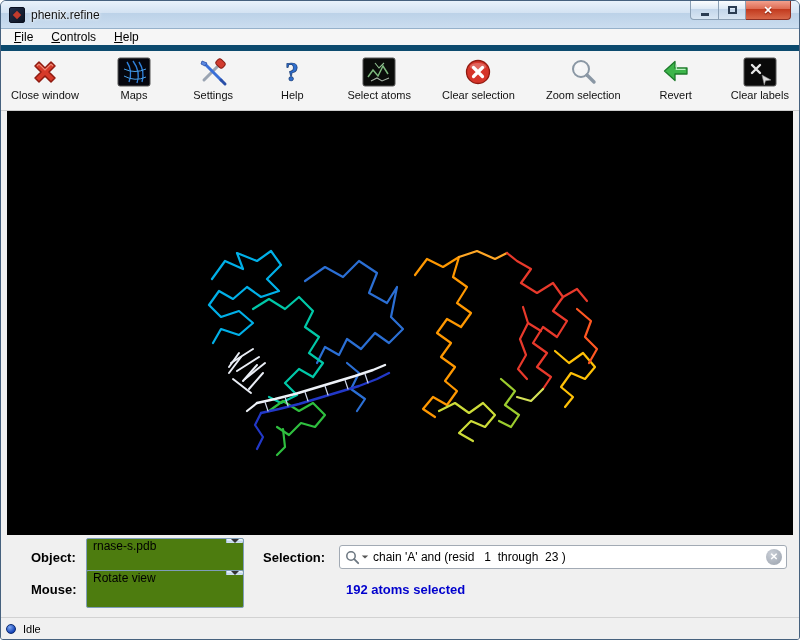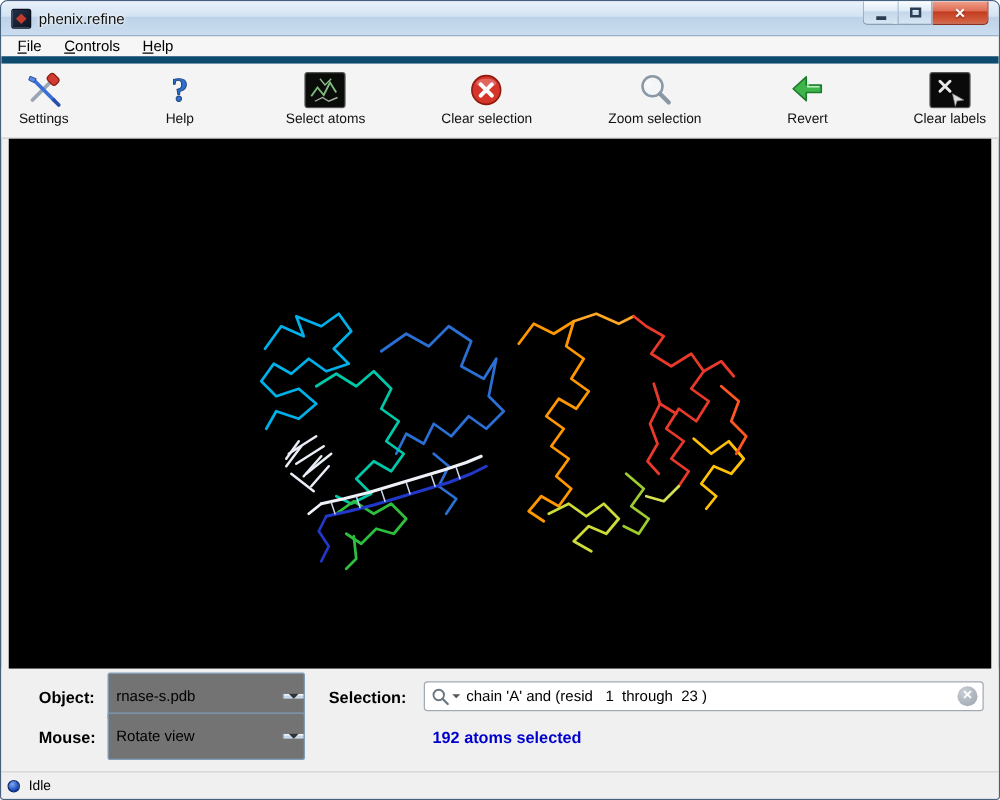--- a/index.html
+++ b/index.html
@@ -80,23 +80,23 @@
   .viewport svg { display:block; width:100%; height:100%; }
 
   
   .controls-panel { height:82px; background:#f0f0f0; padding:9px 12px 0 30px; }
   .ctl-row { display:flex; align-items:center; height:26px; }
   .ctl-row + .ctl-row { margin-top:6px; }
   .ctl-label { font-size:13px; font-weight:bold; color:#000; width:55px; flex:0 0 auto; }
   .lbl-selection { width:76px; margin-left:19px; flex:0 0 auto; font-size:13px; font-weight:bold; }
 
   .combo {
-    width:158px; height:38px; background:#737373;
+    width:158px; height:38px; background:#4d7c0f;
     border:1px solid #7f9db9; border-radius:2px;
-    display:flex; align-items:center; font-size:12px; flex:0 0 auto;
+    display:flex; align-items:flex-start; font-size:12px; flex:0 0 auto;
   }
   .combo .val { flex:1; display:flex; align-items:center; padding-left:6px; white-space:nowrap; overflow:hidden; }
   .combo .arrow-btn {
     width:17px; background:linear-gradient(#f4f9fd,#d2e2f2 50%,#bfd4ea 51%,#d5e4f3);
     border-left:1px solid #a4bcd4; display:flex; align-items:center; justify-content:center;
     border-radius:0 1px 1px 0;
   }
   .caret { width:0; height:0; border-left:4px solid transparent; border-right:4px solid transparent; border-top:4px solid #333; }
 
   .search-field {
@@ -148,22 +148,41 @@
   </div>
 
   <div class="menubar">
     <span class="menu-item"><span class="accel">F</span><span>ile</span></span>
     <span class="menu-item"><span class="accel">C</span><span>ontrols</span></span>
     <span class="menu-item"><span class="accel">H</span><span>elp</span></span>
   </div>
 
   <div class="toolbar">
 
-
-
+    <div class="tb-item">
+      <span class="tb-icon">
+        <svg width="30" height="30" viewBox="0 0 30 30">
+          <path d="M5 9 L9 5 L15 11 L21 5 L25 9 L19 15 L25 21 L21 25 L15 19 L9 25 L5 21 L11 15 Z" fill="#d63a2a" stroke="#8f1a10" stroke-width="1.5" stroke-linejoin="round"></path>
+          <path d="M7 9 L9 7 L15 13 L21 7 L23 9" fill="none" stroke="#f2947f" stroke-width="1.2" opacity="0.85"></path>
+        </svg>
+      </span>
+      <span class="tb-label">Close window</span>
+    </div>
+
+
+    <div class="tb-item">
+      <span class="tb-icon">
+        <svg width="34" height="30" viewBox="0 0 34 30">
+          <rect x="1" y="1" width="32" height="28" rx="2" fill="#05060e" stroke="#555"></rect>
+          <path d="M10 5 q6 9 2 20 M16 4 q8 11 4 22 M22 5 q6 9 3 20" stroke="#2e7fd9" fill="none" stroke-width="1.4"></path>
+          <path d="M7 12 q11 5 22 0 M7 19 q11 6 22 1" stroke="#4aa0e8" fill="none" stroke-width="1"></path>
+        </svg>
+      </span>
+      <span class="tb-label">Maps</span>
+    </div>
 
     <div class="tb-item">
       <span class="tb-icon">
         <svg width="32" height="30" viewBox="0 0 32 30">
           <line x1="7" y1="23" x2="22" y2="8" stroke="#9aa4b2" stroke-width="3" stroke-linecap="round"></line>
           <rect x="19" y="3" width="9" height="7" rx="2.5" transform="rotate(45 23.5 6.5)" fill="#d23b2f" stroke="#8a1f16"></rect>
           <line x1="8" y1="7" x2="24" y2="23" stroke="#3a6fd8" stroke-width="3" stroke-linecap="round"></line>
           <path d="M5 4 l5 2 -2 3 -4 -2 Z" fill="#5b88e0" stroke="#2a4fa8" stroke-width="0.8"></path>
           <path d="M24 23 l4 4" stroke="#2a4fa8" stroke-width="3" stroke-linecap="round"></path>
         </svg>

